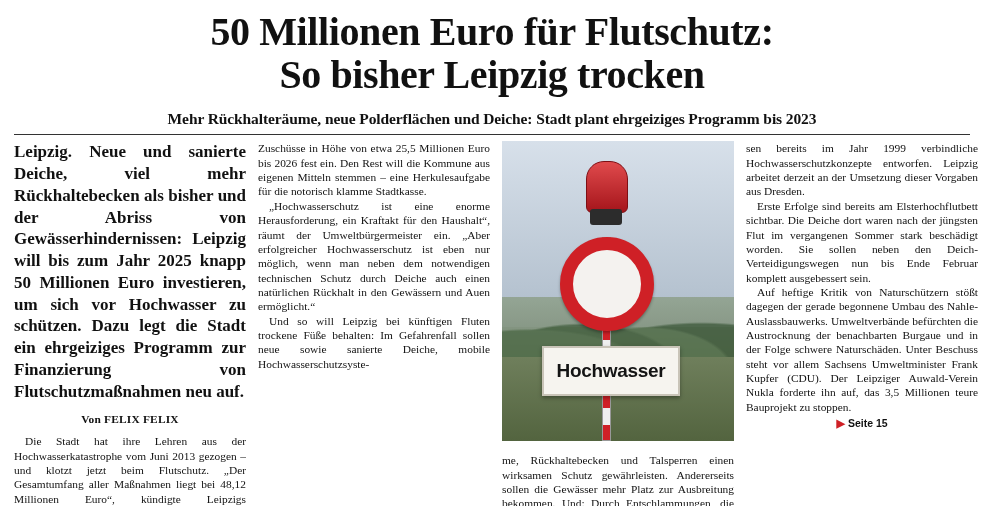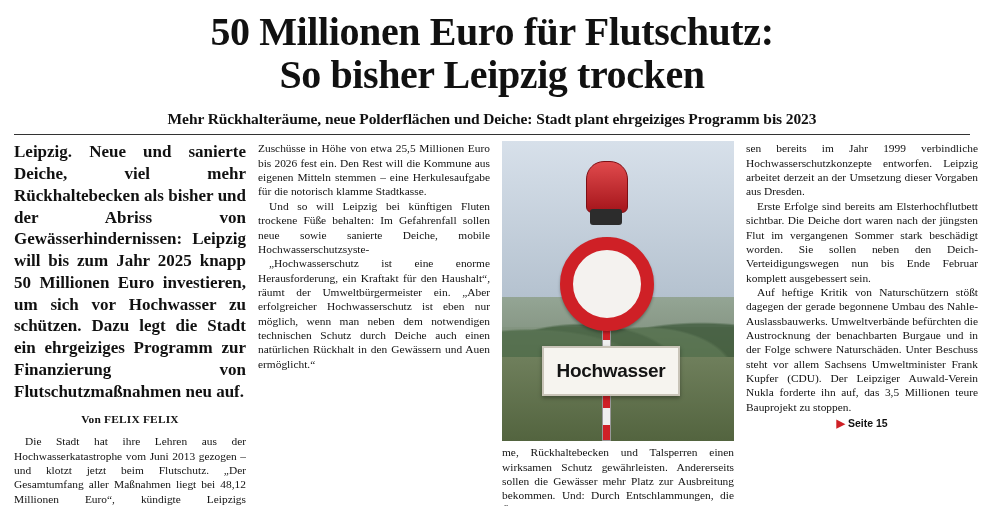--- a/index.html
+++ b/index.html
@@ -78,21 +78,21 @@
   .byline {
     font-size: 11.4px;
     font-weight: bold;
     text-align: center;
     margin: 11px 0 9px 0;
     letter-spacing: 0.2px;
   }
   .photo-wrap {
     position: relative;
     height: 300px;
-    margin-bottom: 4px;
+    margin-bottom: 12px;
   }
   .photo {
     position: relative;
     width: 232px;
     height: 300px;
     background: linear-gradient(#c9d3df 0%, #b9c6d5 34%, #9aa9b8 56%, #7d8c7a 72%, #5f7050 100%);
     overflow: hidden;
   }
   .sky-haze {
     position: absolute;
@@ -217,22 +217,22 @@
     <div class="col">
       <div class="lead">
         <p>Leipzig. Neue und sanierte Deiche, viel mehr Rückhaltebecken als bisher und der Abriss von Gewässerhindernissen: Leipzig will bis zum Jahr 2025 knapp 50 Millionen Euro investieren, um sich vor Hochwasser zu schützen. Dazu legt die Stadt ein ehrgeiziges Programm zur Finanzierung von Flutschutzmaßnahmen neu auf.</p>
       </div>
       <div class="byline">Von FELIX FELIX</div>
       <p class="indent">Die Stadt hat ihre Lehren aus der Hochwasserkatastrophe vom Juni 2013 gezogen – und klotzt jetzt beim Flutschutz. „Der Gesamtumfang aller Maßnahmen liegt bei 48,12 Millionen Euro“, kündigte Leipzigs Umweltbürgermeister Heiko Rosenthal (Linke) gestern an. Die Verwaltung rechnet dabei mit Fördergeldern zwischen 50 und 75 Prozent für die meisten Investitionen. Rosenthal plant insgesamt</p>
     </div>
 
     <div class="col">
       <p>Zuschüsse in Höhe von etwa 25,5 Millionen Euro bis 2026 fest ein. Den Rest will die Kommune aus eigenen Mitteln stemmen – eine Herkulesaufgabe für die notorisch klamme Stadtkasse.</p>
+      <p class="indent">„Hochwasserschutz ist eine enorme Herausforderung, ein Kraftakt für den Haushalt“, räumt der Umweltbürgermeister ein. „Aber erfolgreicher Hochwasserschutz ist eben nur möglich, wenn man neben dem notwendigen technischen Schutz durch Deiche auch einen natürlichen Rückhalt in den Gewässern und Auen ermöglicht.“</p>
       <p class="indent">Und so will Leipzig bei künftigen Fluten trockene Füße behalten: Im Gefahrenfall sollen neue sowie sanierte Deiche, mobile Hochwasserschutzsyste-</p>
-      <p class="indent">„Hochwasserschutz ist eine enorme Herausforderung, ein Kraftakt für den Haushalt“, räumt der Umweltbürgermeister ein. „Aber erfolgreicher Hochwasserschutz ist eben nur möglich, wenn man neben dem notwendigen technischen Schutz durch Deiche auch einen natürlichen Rückhalt in den Gewässern und Auen ermöglicht.“</p>
     </div>
 
     <div class="col">
       <div class="photo-wrap">
         <div class="photo">
           <div class="sky-haze"></div>
           <div class="treeline"></div>
           <div class="ground"></div>
           <div class="pole"></div>
           <div class="lamp-body"></div>

